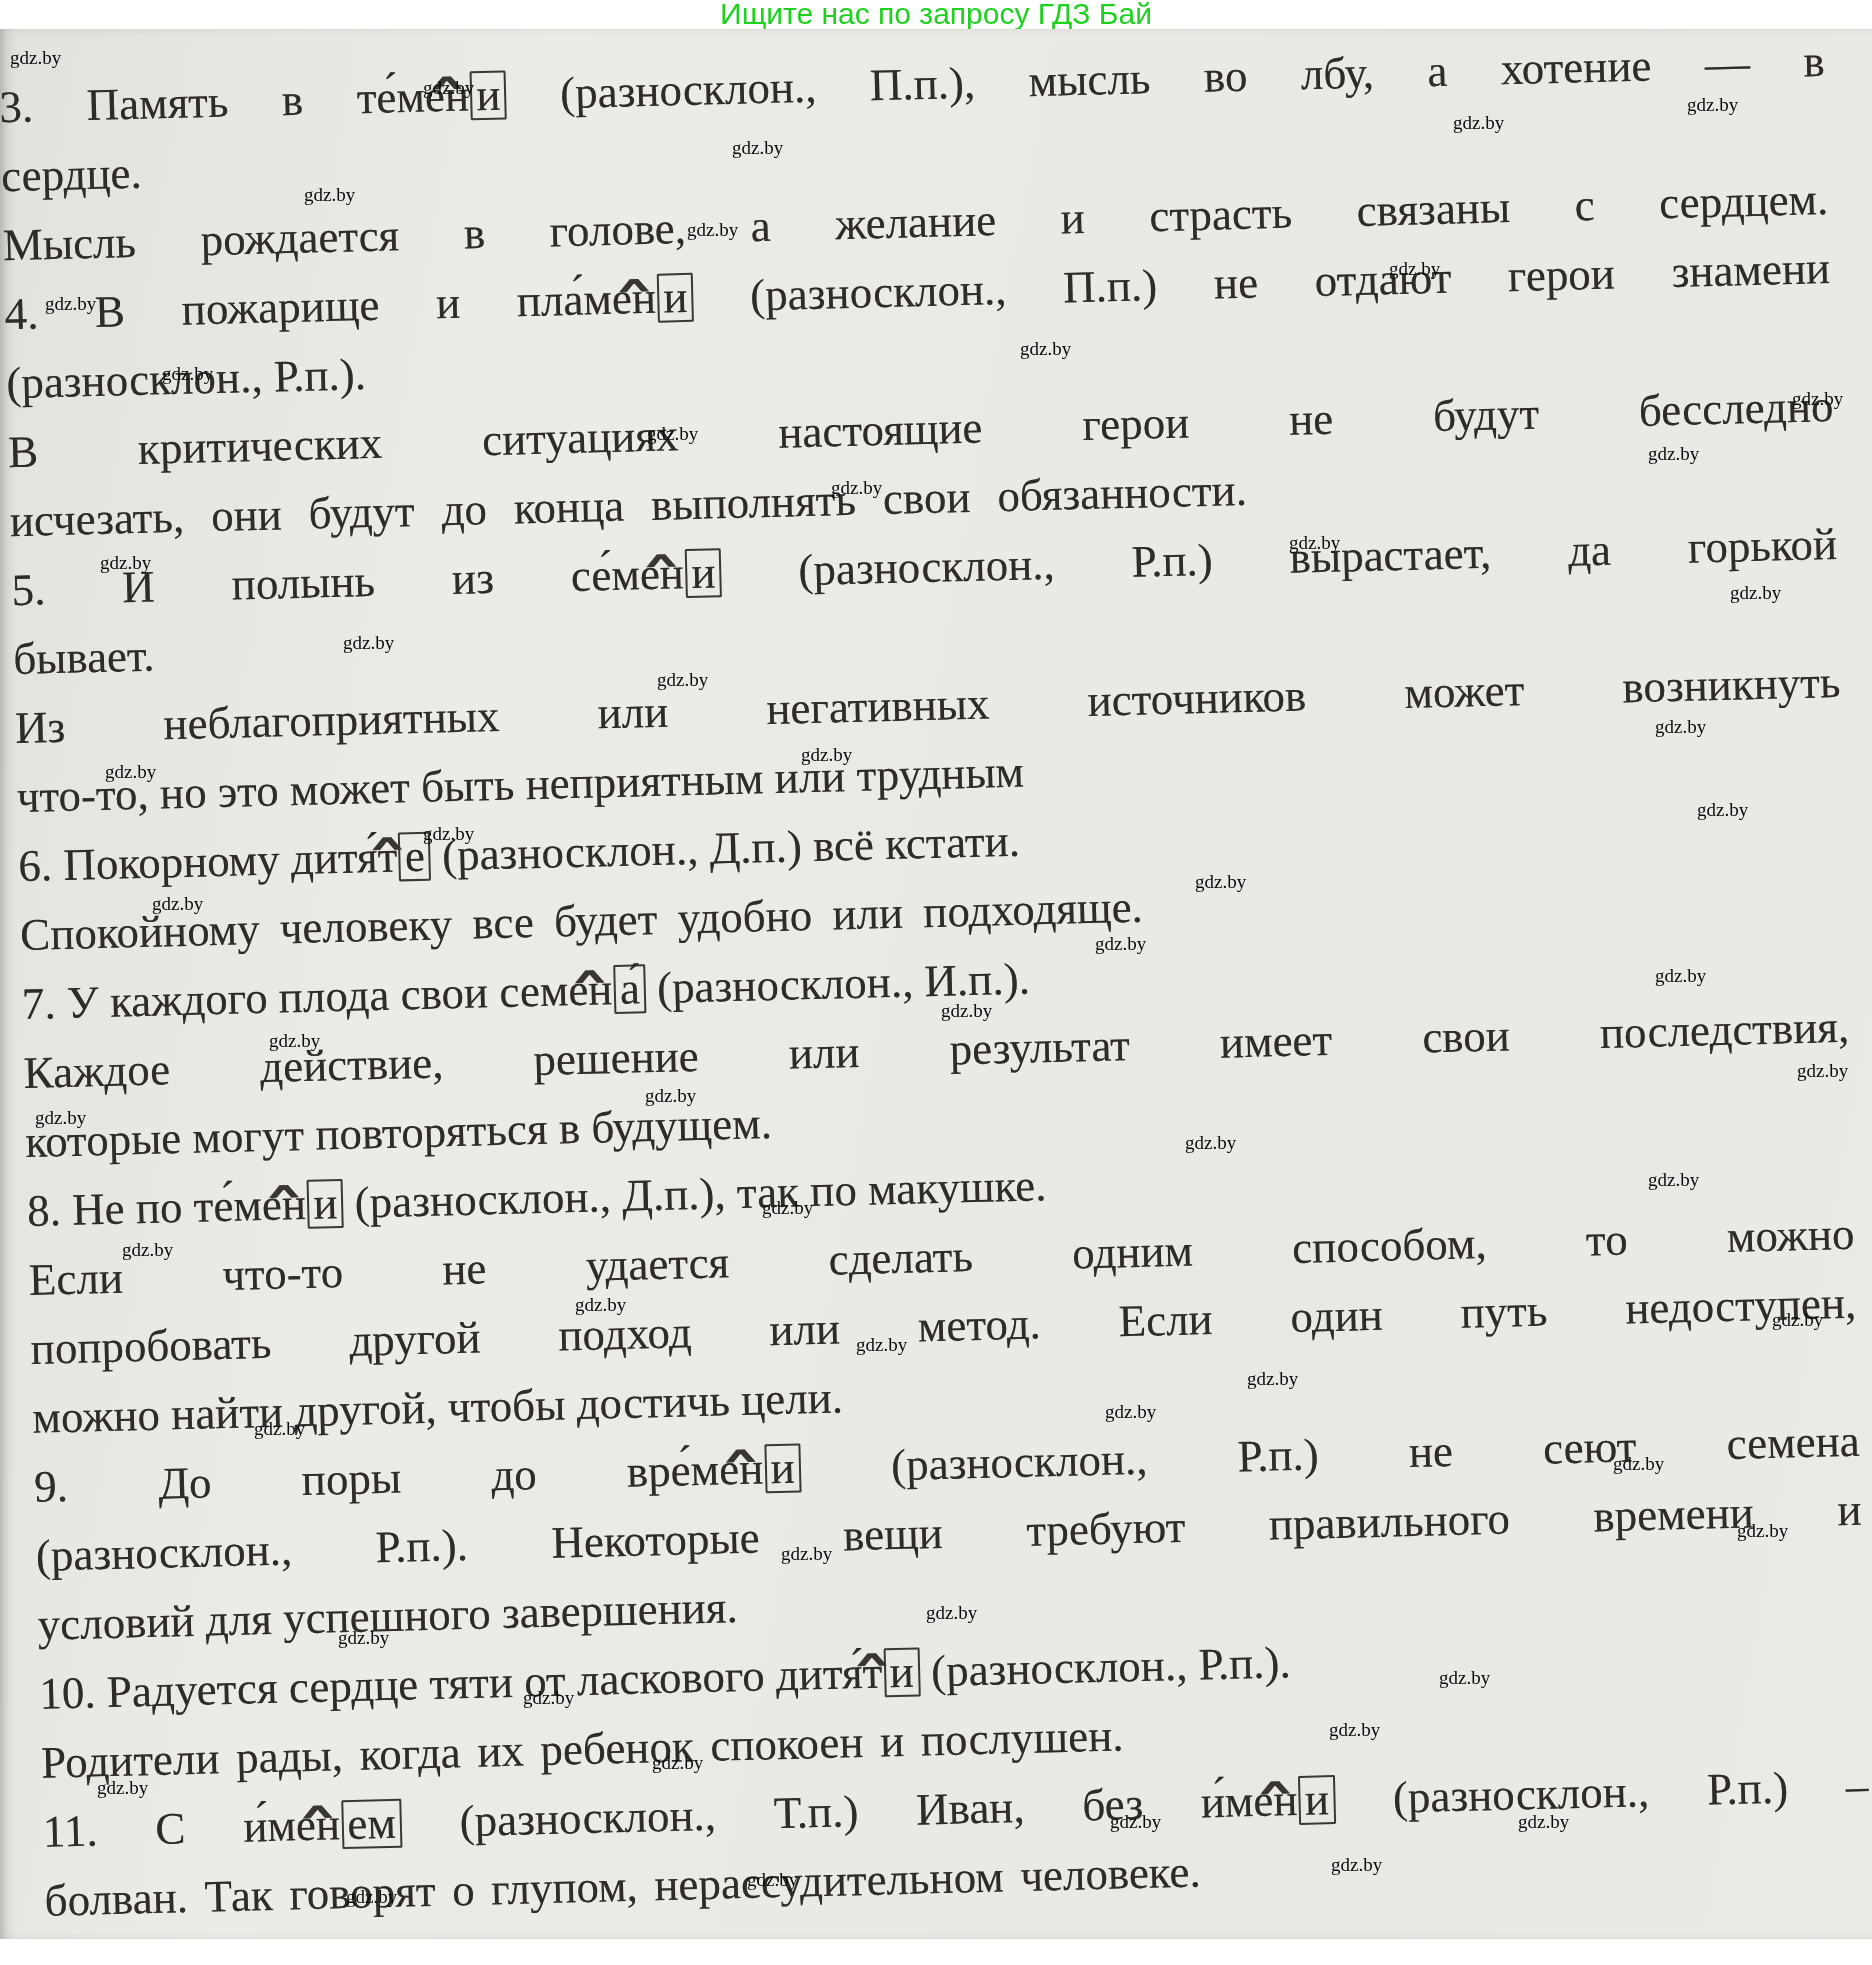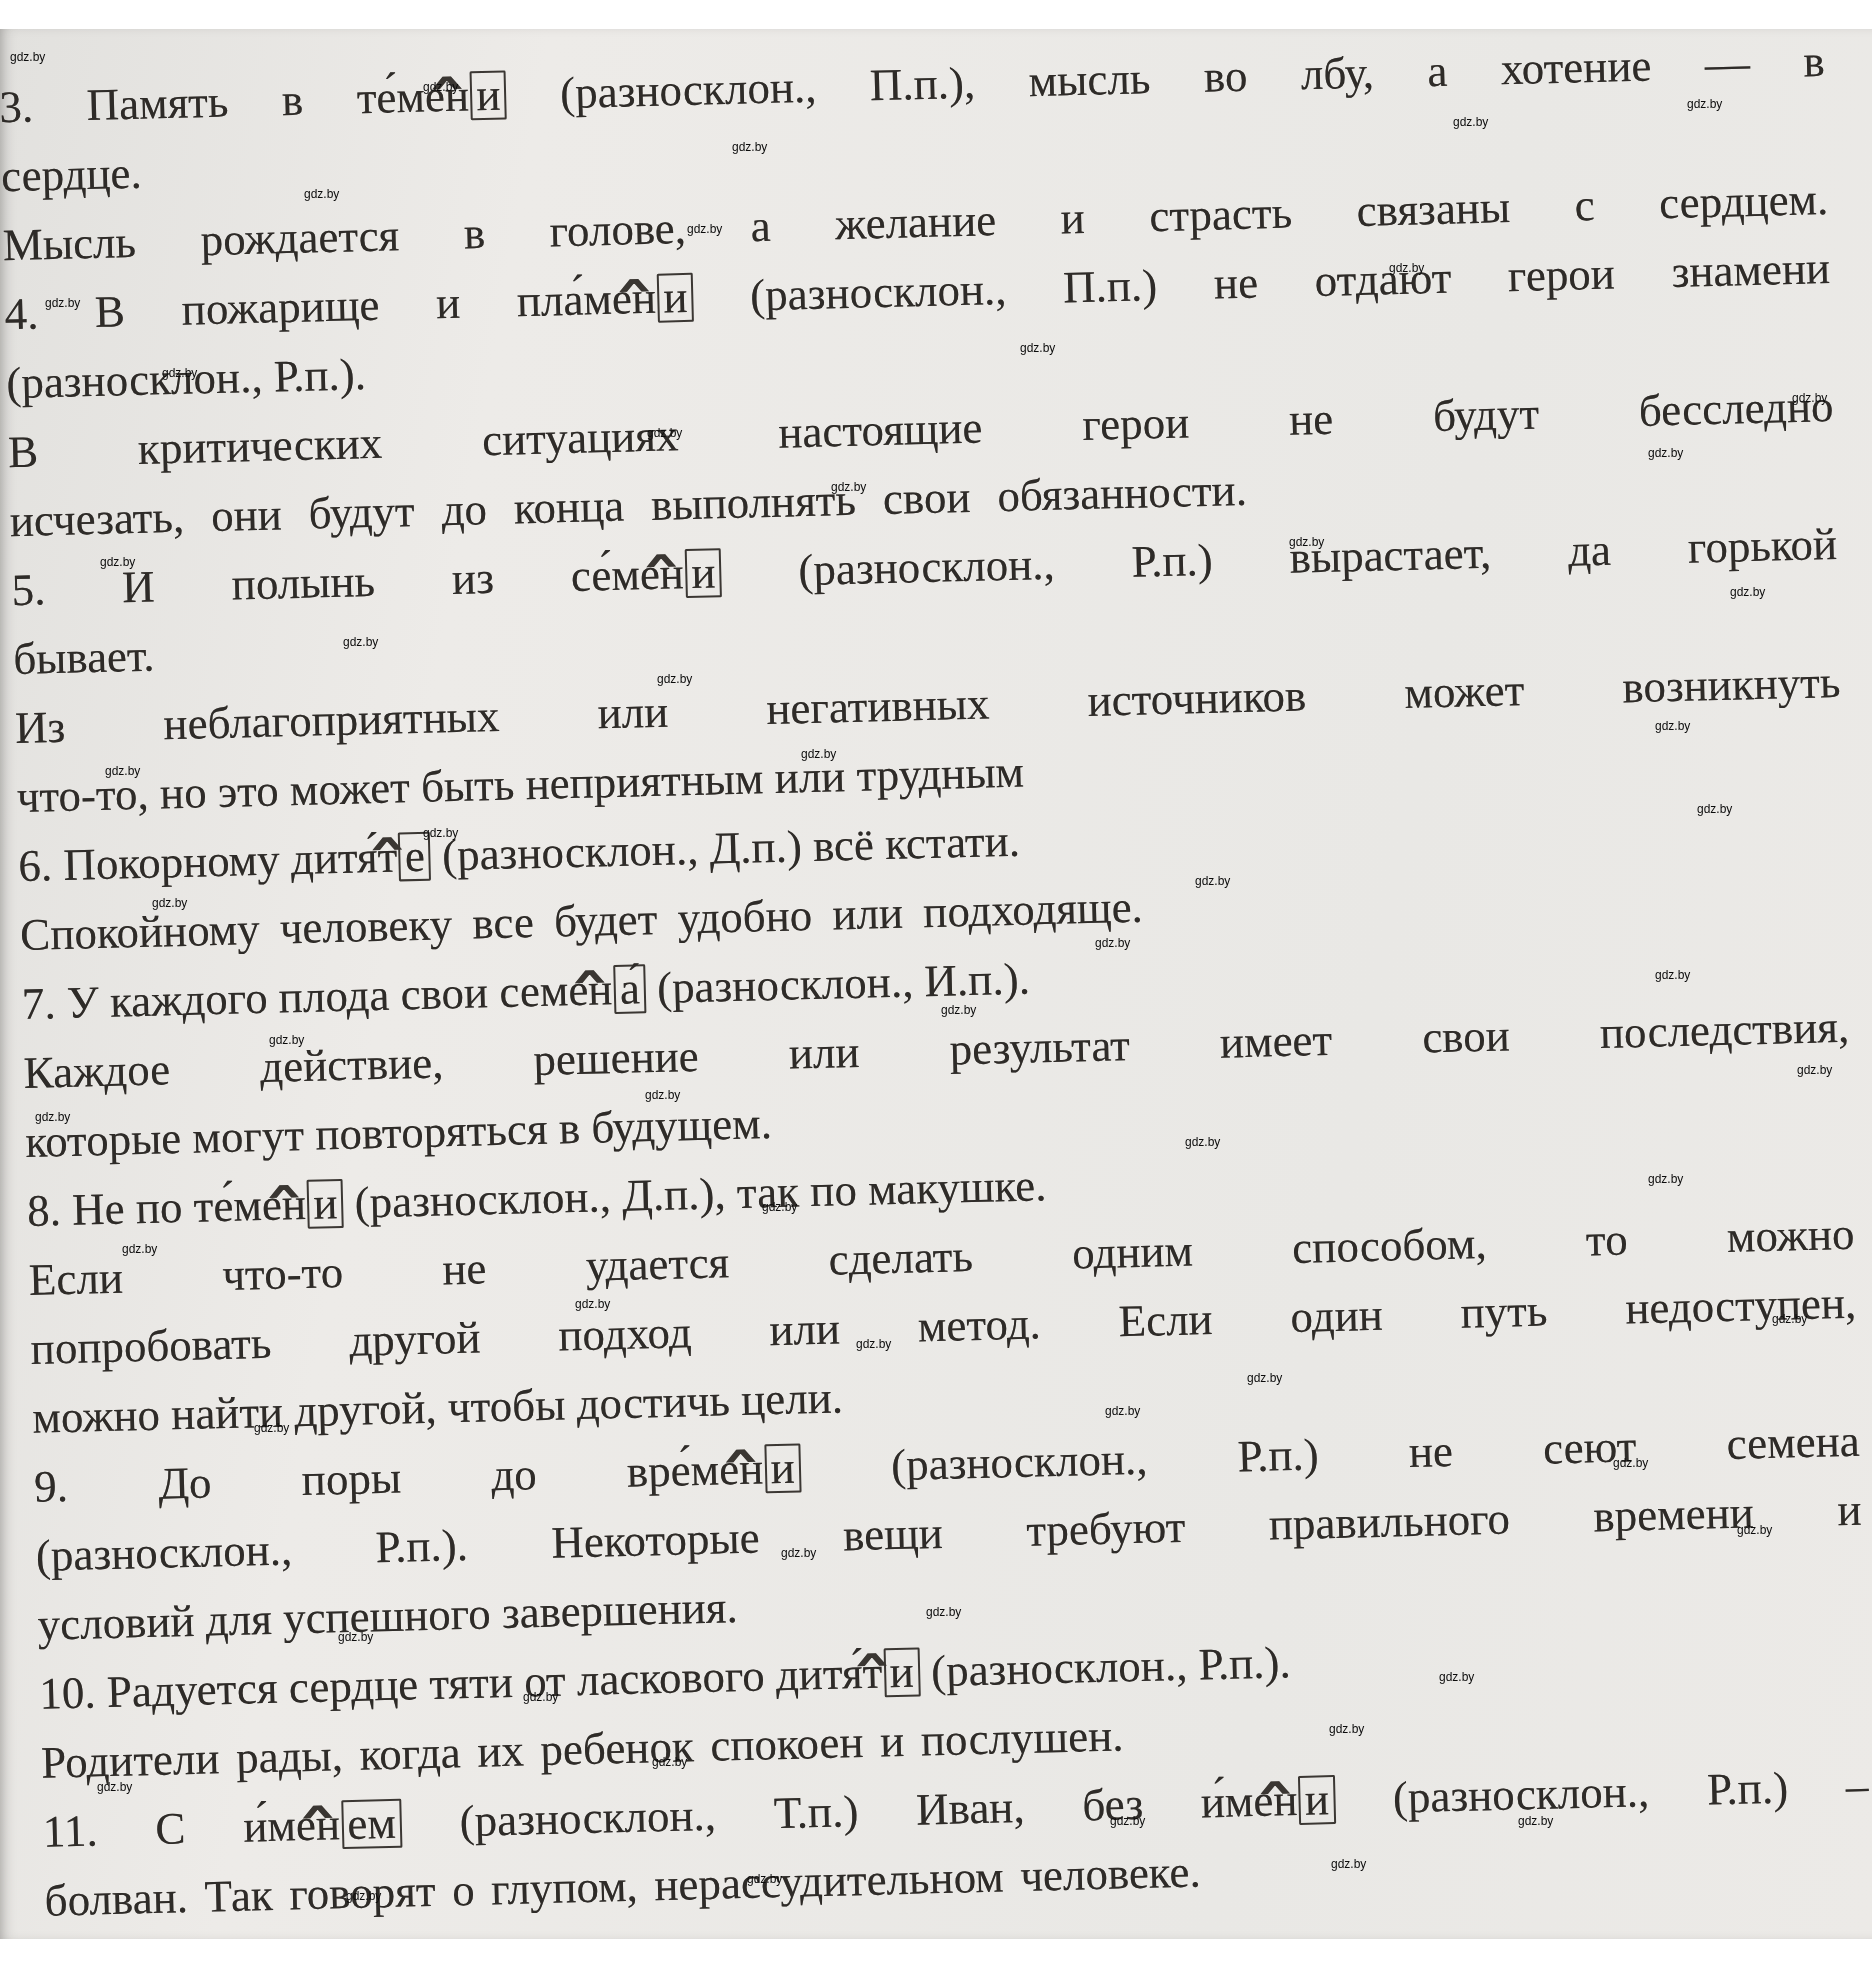--- a/index.html
+++ b/index.html
@@ -34,28 +34,31 @@
   
   .mw{white-space:nowrap;}
   .roof{position:relative;display:inline-block;}
   .roof::after{content:"\2227";position:absolute;left:50%;top:-0.52em;
                transform:translateX(-50%) scale(2.1,0.75);
                font-size:0.6em;color:#3a3632;font-weight:bold;}
   .ebox{display:inline-block;border:2.5px solid #3b3733;border-radius:1.5px;
         padding:0 4px;margin-left:1.5px;line-height:1.0;}
 
   
-  .wm{position:absolute;font-family:Liberation Sans, sans-serif;
-      font-size:12px;line-height:17px;color:#0c0c0c;white-space:nowrap;}
+  .wm{position:absolute;font-family:Liberation Serif, serif;
+      font-size:19px;line-height:17px;color:#0c0c0c;white-space:nowrap;}
 </style>
 </head>
 <body>
 
 <div class="page">
 
+  <div class="header" style="color: rgb(31, 209, 31);">
+    <span>Ищите нас по запросу ГДЗ Бай</span>
+  </div>
 
   <div class="scan">
     <div class="textblock">
         <div class="line j">3. Память в <span class="mw"><span>те́м</span><span class="roof">ен</span><span class="ebox">и</span></span> (разносклон., П.п.), мысль во лбу, а хотение — в</div>
         <div class="line l">сердце.</div>
         <div class="line j">Мысль рождается в голове, а желание и страсть связаны с сердцем.</div>
         <div class="line j">4. В пожарище и <span class="mw"><span>пла́м</span><span class="roof">ен</span><span class="ebox">и</span></span> (разносклон., П.п.) не отдают герои знамени</div>
         <div class="line l">(разносклон., Р.п.).</div>
         <div class="line j">В критических ситуациях настоящие герои не будут бесследно</div>
         <div class="line l" style="word-spacing: 0.35em;">исчезать, они будут до конца выполнять свои обязанности.</div>

